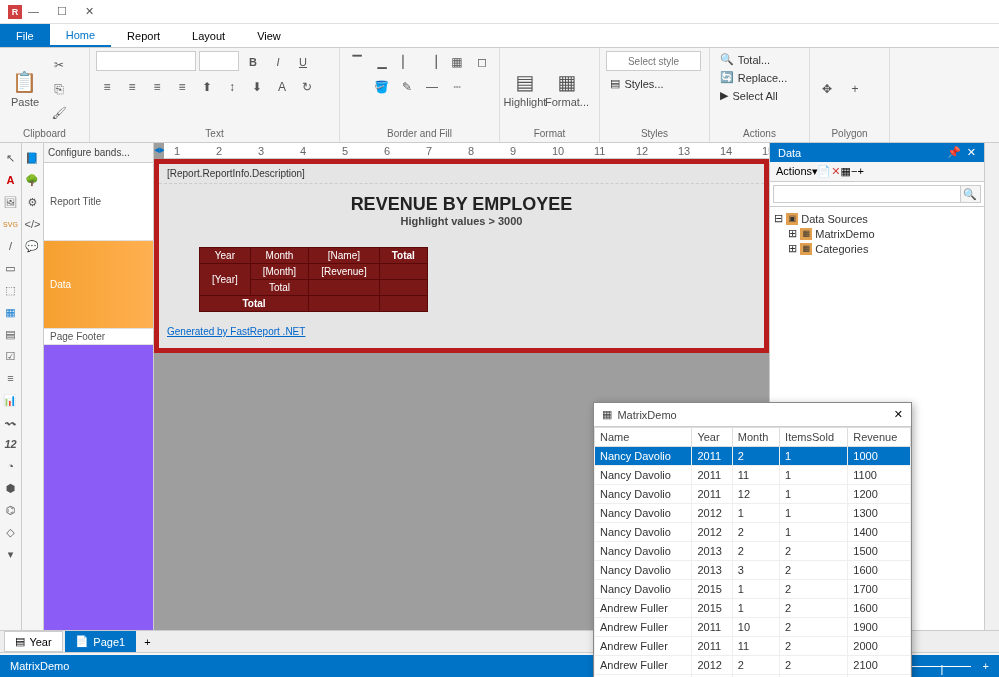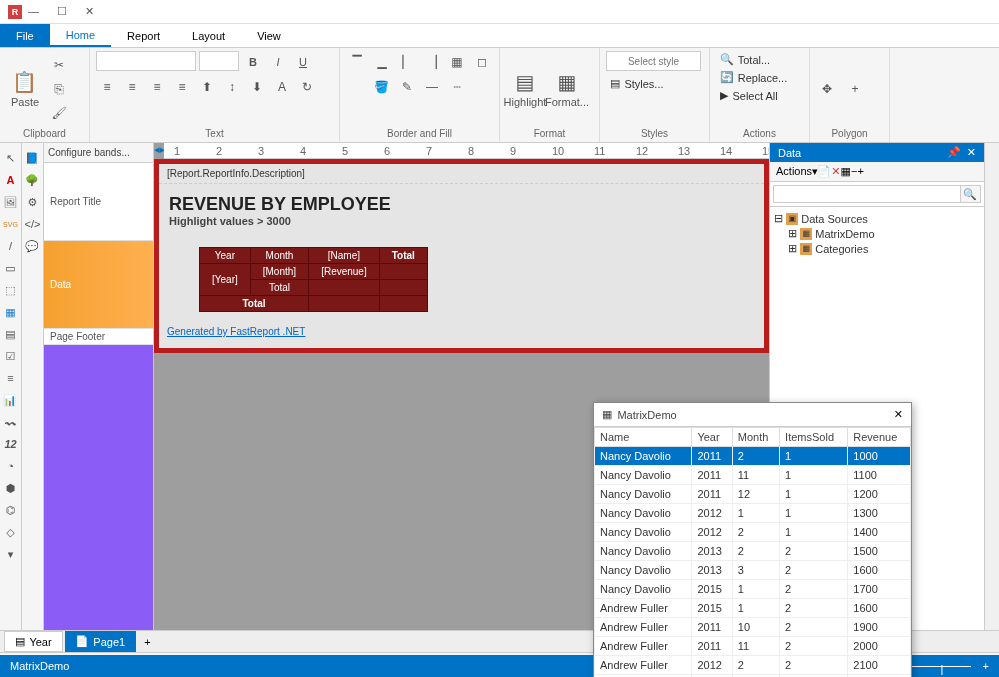--- a/index.html
+++ b/index.html
@@ -29,21 +29,21 @@
 .bands-hdr{background:#f5f5f5;padding:4px;font-size:10px;color:#444;border-bottom:1px solid #ccc}
 .band-label{padding:0 6px;display:flex;align-items:center;color:#555;font-size:10px;border-bottom:1px solid #e0e0e0}
 .band-rt{height:63px;background:#fff}
 .band-data{height:125px;background:linear-gradient(90deg,#f5a030,#ffb050);color:#fff}
 .band-pf{height:16px;background:#fff}
 .design-surface{flex:1;background:#9e9e9e;overflow:hidden;position:relative}
 .ruler{height:16px;background:#fff;border-bottom:1px solid #ccc;font-size:8px;color:#666;display:flex;align-items:center;padding-left:10px;gap:2px}
 .ruler span{width:40px;display:inline-block}
 .page{background:#e5e5e5;margin:0;border:5px solid #b91c1c;position:relative}
 .report-desc{padding:4px 8px;font-size:10px;color:#333;border-bottom:1px dashed #ccc}
-.report-title-band{padding:10px;text-align:left}
+.report-title-band{padding:10px;text-align:center}
 .report-title-band h1{font-size:18px;font-weight:bold;color:#222}
 .report-title-band .sub{font-size:11px;color:#444;font-weight:bold}
 .matrix-table{margin:10px 0 10px 40px;border-collapse:collapse}
 .matrix-table td{border:1px solid #5a0808;background:#7a1818;color:#fff;font-size:10px;padding:2px 12px;text-align:center}
 .matrix-table .mt-total{font-weight:bold}
 .gen-link{color:#0066cc;text-decoration:underline;font-size:10px;padding:4px 8px;display:block}
 .right-panel{width:215px;background:#fff;border-left:1px solid #ccc;display:flex;flex-direction:column}
 .panel-hdr{background:#0173c7;color:#fff;padding:3px 8px;display:flex;align-items:center;justify-content:space-between;font-size:11px}
 .panel-hdr .hdr-btns{display:flex;gap:6px;font-size:10px}
 .panel-toolbar{background:#f5f5f5;padding:3px 6px;display:flex;border-bottom:1px solid #ccc;font-size:10px}

